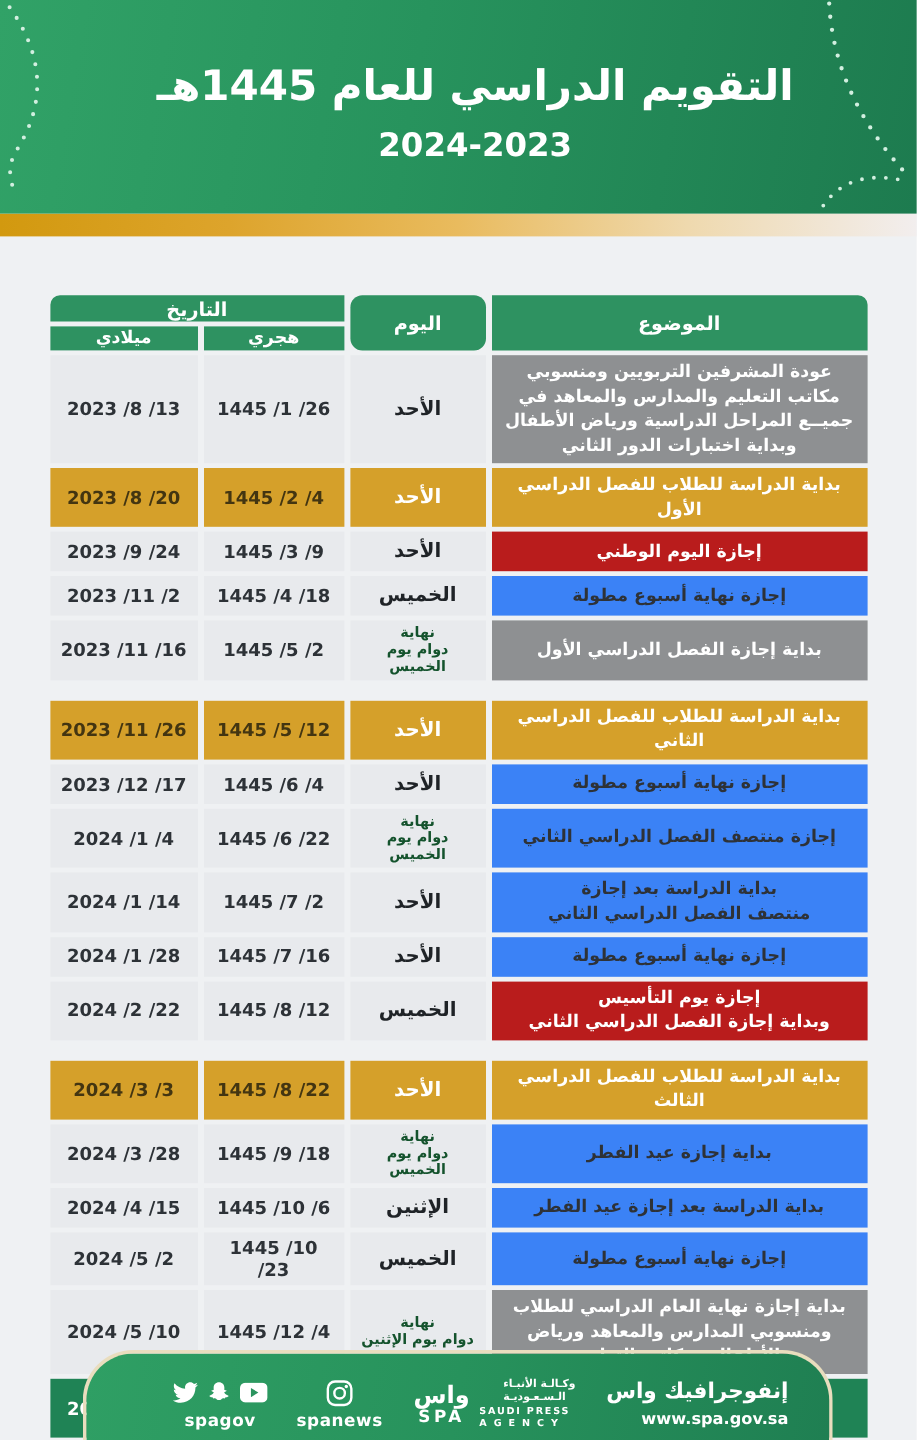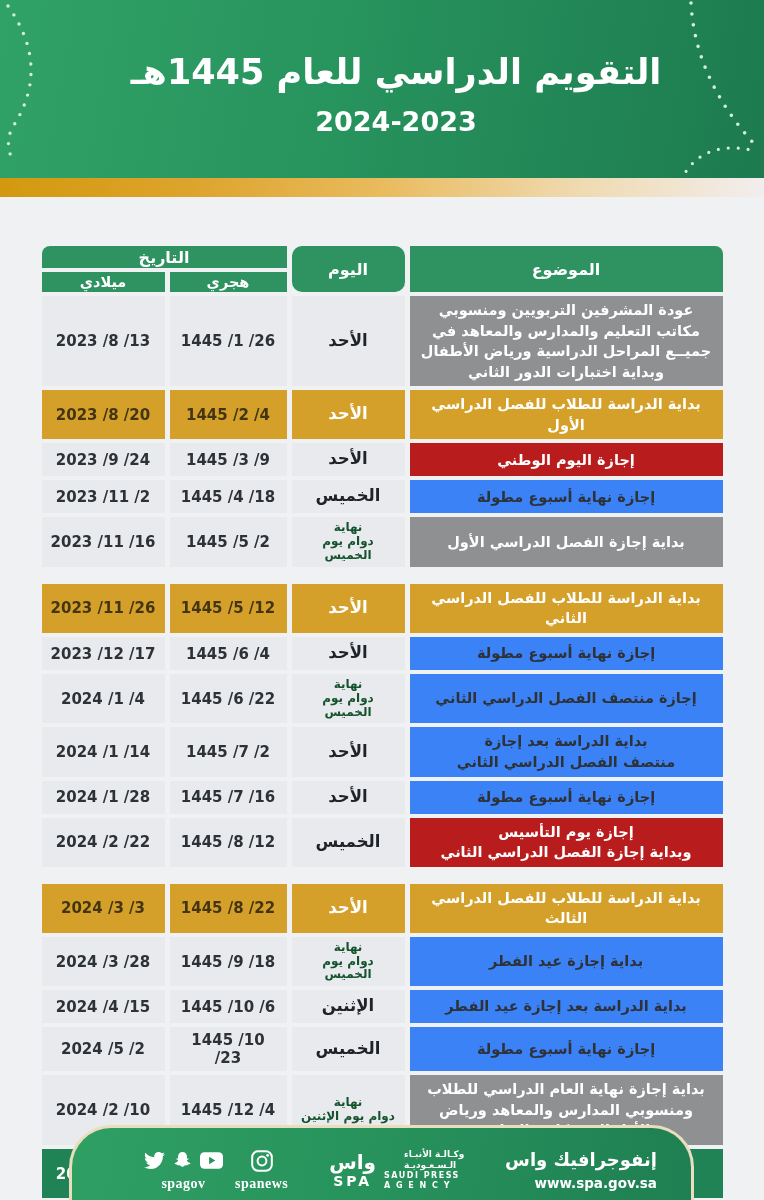--- a/index.html
+++ b/index.html
@@ -49,21 +49,21 @@
   .row-greenfull .cell-subject,.row-greenfull .cell-day{color:#fff;}
   .row-greenfull .cell-date{color:#fff;}
 
   
   .footer{position:absolute;left:69px;top:1125px;width:625px;height:75px;
           box-sizing:border-box;border:3px solid #e9ddbe;border-bottom:none;
           border-radius:42px 42px 0 0;
           background:linear-gradient(100deg,#2f9f64 0%,#27925c 50%,#1f7f52 100%);
           display:flex;align-items:center;justify-content:space-between;
           direction:ltr;padding:12px 34px 0 72px;color:#fff;}
-  .social{display:flex;gap:12px;align-items:flex-start;font-family:Liberation Serif, serif;}
+  .social{display:flex;gap:24px;align-items:flex-start;}
   .social-col{display:flex;flex-direction:column;align-items:center;gap:3px;}
   .icon-row{display:flex;gap:7px;align-items:center;height:24px;}
   .social-label{font-size:14px;font-weight:bold;letter-spacing:.5px;}
   .spa-logo{display:flex;align-items:center;gap:8px;}
   .spa-mark{text-align:center;line-height:1;}
   .spa-mark .m-ar{font-size:20px;font-weight:bold;letter-spacing:1px;}
   .spa-mark .m-en{font-size:14px;font-weight:bold;letter-spacing:3px;margin-top:2px;}
   .spa-names{display:flex;flex-direction:column;line-height:1.25;}
   .spa-names .n-ar{font-size:9px;font-weight:bold;direction:rtl;text-align:left;margin-left:20px;}
   .spa-names .n-en{font-size:8px;font-weight:bold;letter-spacing:1.5px;}
@@ -196,21 +196,21 @@
             <div class="cell cell-subject subj-light">إجازة نهاية أسبوع مطولة</div>
             <div class="cell cell-day">الخميس</div>
             <div class="cell cell-date">1445 /10 /23</div>
             <div class="cell cell-date">2024 /5 /2</div>
           </div>
           <div class="row">
             <div class="cell cell-subject subj-gray">بداية إجازة نهاية العام الدراسي للطلاب ومنسوبي المدارس والمعاهد ورياض الأطفال ومكاتب التعليم</div>
             <div class="cell cell-day day-small">نهاية
 دوام يوم الإثنين</div>
             <div class="cell cell-date">1445 /12 /4</div>
-            <div class="cell cell-date">2024 /2 /10</div>
+            <div class="cell cell-date">2024 /5 /10</div>
           </div>
           <div class="row row-greenfull">
             <div class="cell cell-subject">بداية الدراسة للعام الدراسي 1447/1446هـ</div>
             <div class="cell cell-day">الأحد</div>
             <div class="cell cell-date">1446 /2 /14</div>
             <div class="cell cell-date">2024 /8 /18</div>
           </div>
         </div>
       </div>
   </div>

